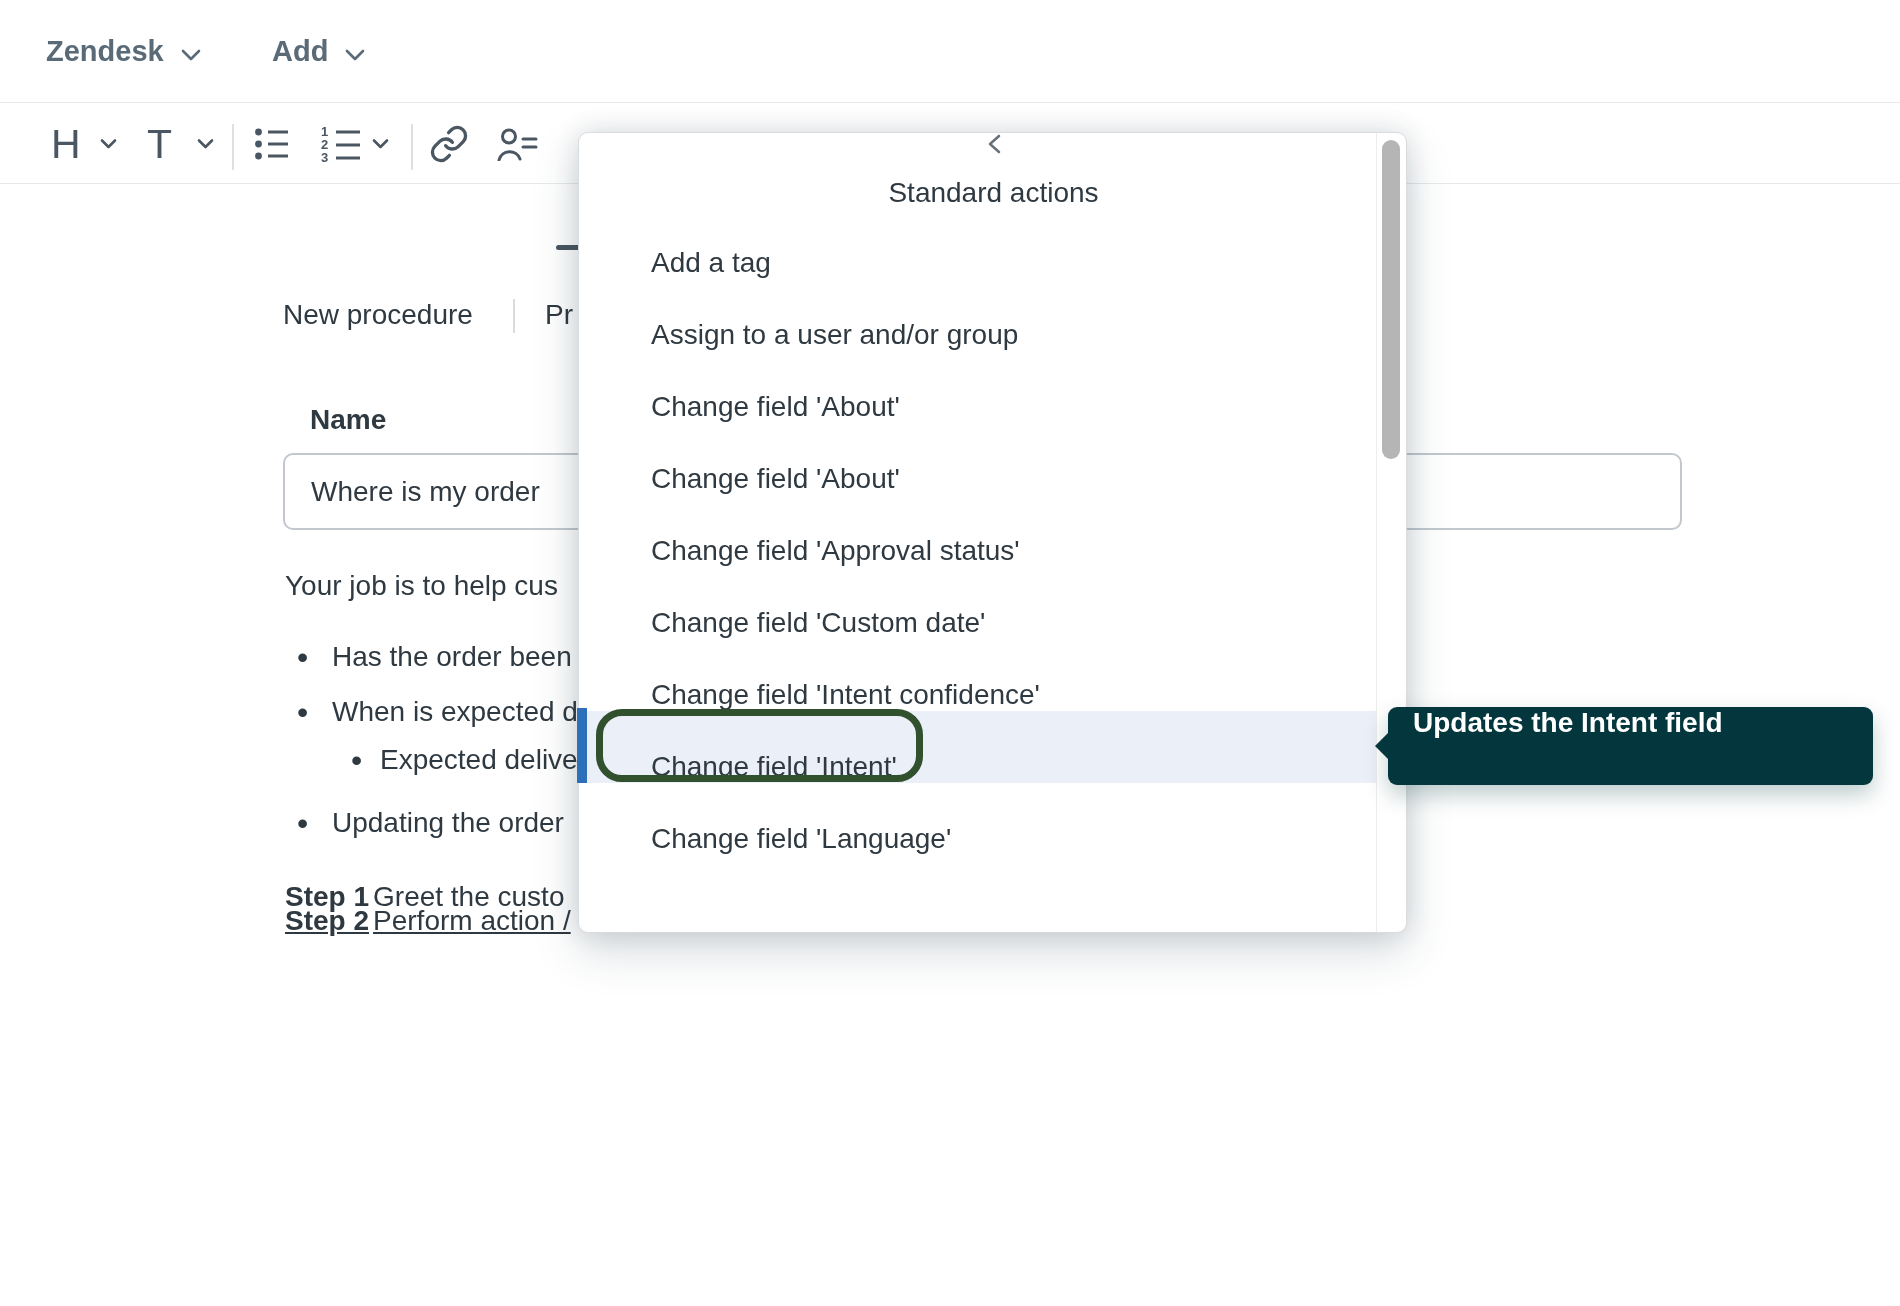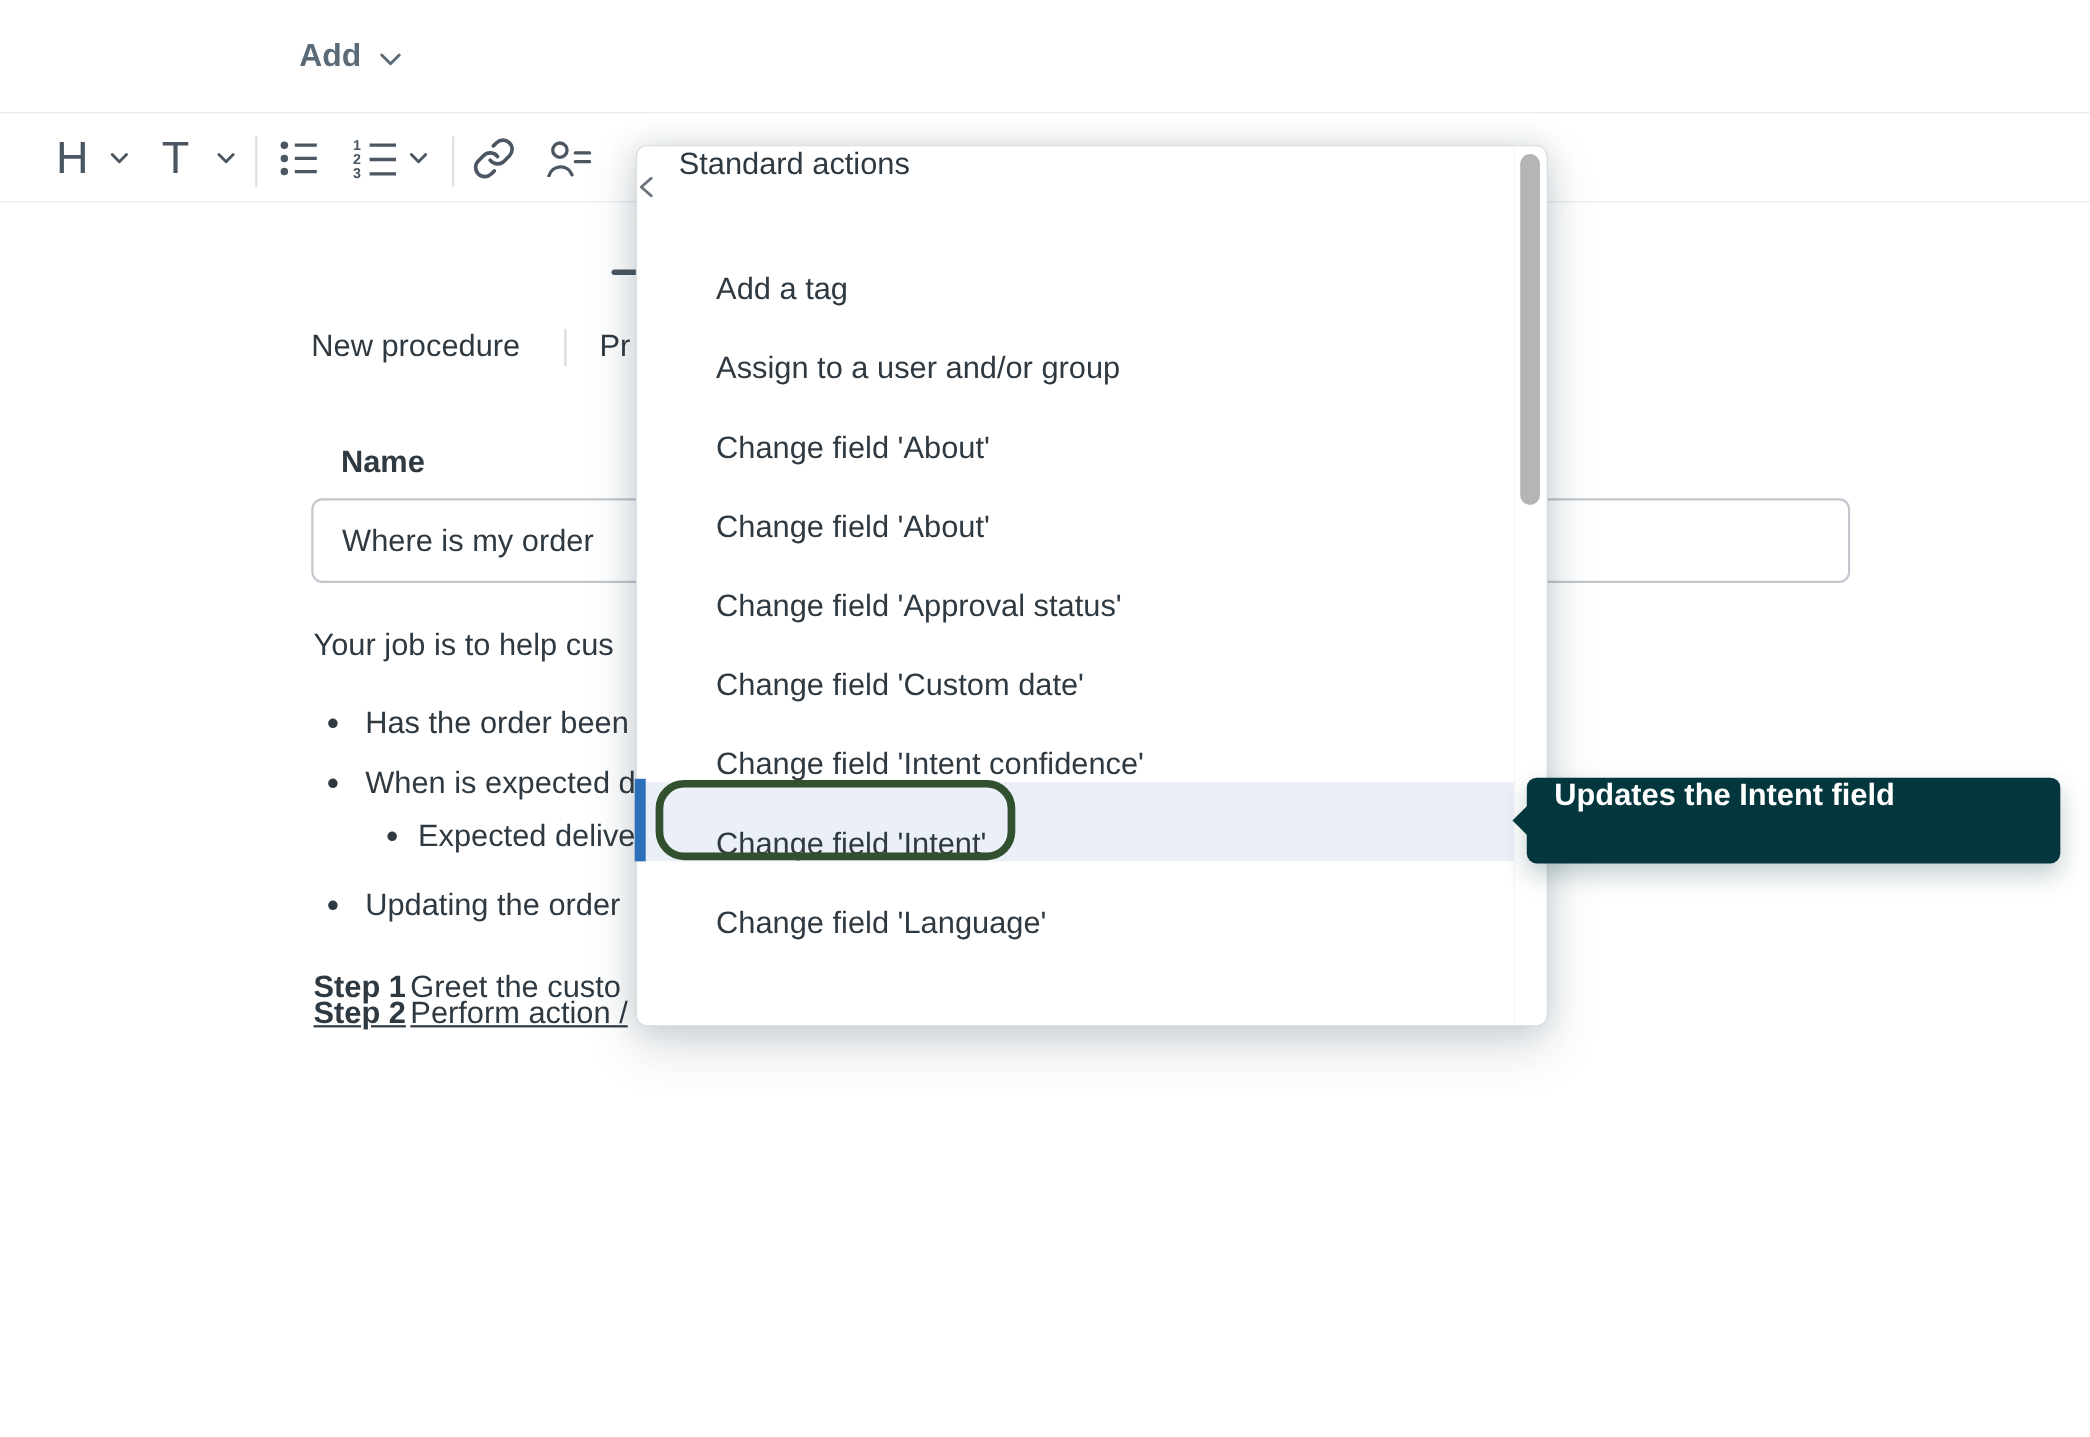--- a/index.html
+++ b/index.html
@@ -39,21 +39,21 @@
   .bold { font-weight:700; }
   .step-rest { margin-left:4px; }
   
   .caret-bar { position:absolute; left:577px; top:708px; width:10px; height:75px;
                background:#2c70ba; z-index:40; }
   
   .menu-panel { position:absolute; left:578px; top:132px; width:829px; height:801px;
                 background:#fff; border:1px solid #d8dcde; border-radius:10px; z-index:20;
                 box-shadow:0 0 26px rgba(31,55,72,.14), 0 18px 46px rgba(31,55,72,.18); }
   .menu-rows { position:absolute; left:0; top:0; right:30px; bottom:0; }
-  .menu-header { height:74px; display:flex; gap:22px; }
+  .menu-header { height:74px; display:flex; align-items:center; padding-left:32px; gap:22px;flex-direction:column; }
   .menu-header .back { display:flex; align-items:center; color:#68737d; cursor:pointer; }
   .menu-header .hdr-label { font-size:28px; color:#2f3941; }
   .menu-item { height:72px; display:flex; align-items:flex-end; padding-left:72px;
                font-size:28px; color:#2f3941; cursor:pointer; }
   .menu-item.highlighted { background:#eaeff8; }
   .annotation-ring { position:absolute; left:17px; top:576px; width:327px; height:73px;
                      border:7px solid #30502e; border-radius:26px; z-index:5; pointer-events:none; }
   .scroll-gutter { position:absolute; right:0; top:0; bottom:0; width:30px;
                    border-left:1px solid #ededee; border-radius:0 10px 10px 0; }
   .scroll-thumb { position:absolute; left:5px; top:7px; width:18px; height:319px;
@@ -64,20 +64,28 @@
              padding-left:25px; color:#ffffff; font-size:28px; font-weight:600;
              box-shadow:0 10px 22px rgba(3,54,61,.25); }
   .tooltip::before { content:""; position:absolute; left:-13px; top:25px; width:0; height:0;
              border-top:14px solid transparent; border-bottom:14px solid transparent;
              border-right:14px solid #03363d; }
 </style>
 </head>
 <body>
 
 <div class="topbar">
+  <div class="menu-btn brand">
+    <span>Zendesk</span>
+    <span class="chev">
+      <svg width="20" height="12" viewBox="0 0 20 12">
+          <polyline points="2,2 10,10 18,2" fill="none" stroke="#5a6a77" stroke-width="2.6" stroke-linecap="round" stroke-linejoin="round"></polyline>
+        </svg>
+    </span>
+  </div>
   <div class="menu-btn add">
     <span>Add</span>
     <span class="chev">
       <svg width="20" height="12" viewBox="0 0 20 12">
           <polyline points="2,2 10,10 18,2" fill="none" stroke="#5a6a77" stroke-width="2.6" stroke-linecap="round" stroke-linejoin="round"></polyline>
         </svg>
     </span>
   </div>
 </div>
 

